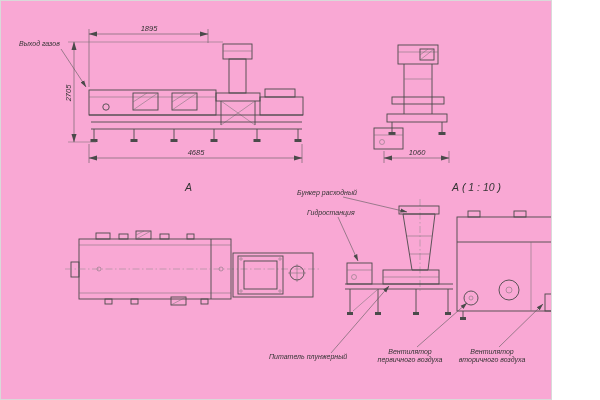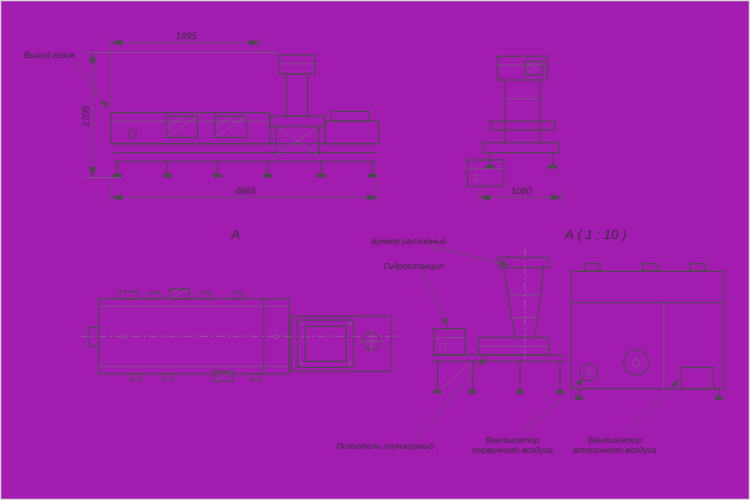--- a/index.html
+++ b/index.html
@@ -1,16 +1,16 @@
 <!DOCTYPE html>
 <html><head>
 <meta charset="utf-8">
 <style>
   html,body{margin:0;padding:0;background:#fff;}
-  .page{position:relative;width:600px;height:400px;background:#a21caf;border:1px solid #d9d9d9;box-sizing:border-box;overflow:hidden;}
+  .page{position:relative;width:552px;height:400px;background:#f9a8d4;border:1px solid #d9d9d9;box-sizing:border-box;overflow:hidden;}
   svg{font-family:"Liberation Sans","DejaVu Sans",sans-serif;display:block;}
   .ln{stroke:#4a4a4a;stroke-width:0.9;fill:none;}
   .thin{stroke:#6e6e6e;stroke-width:0.5;fill:none;}
   .dim{stroke:#5a5a5a;stroke-width:0.6;fill:none;}
   .cl{stroke:#8a8a8a;stroke-width:0.5;fill:none;stroke-dasharray:7 2.5 1.5 2.5;}
   .foot{fill:#4a4a4a;}
   text{fill:#333;font-size:7px;font-style:italic;}
   .dimtxt{font-size:7.5px;}
   .viewlbl{font-size:10.5px;}
 </style>

